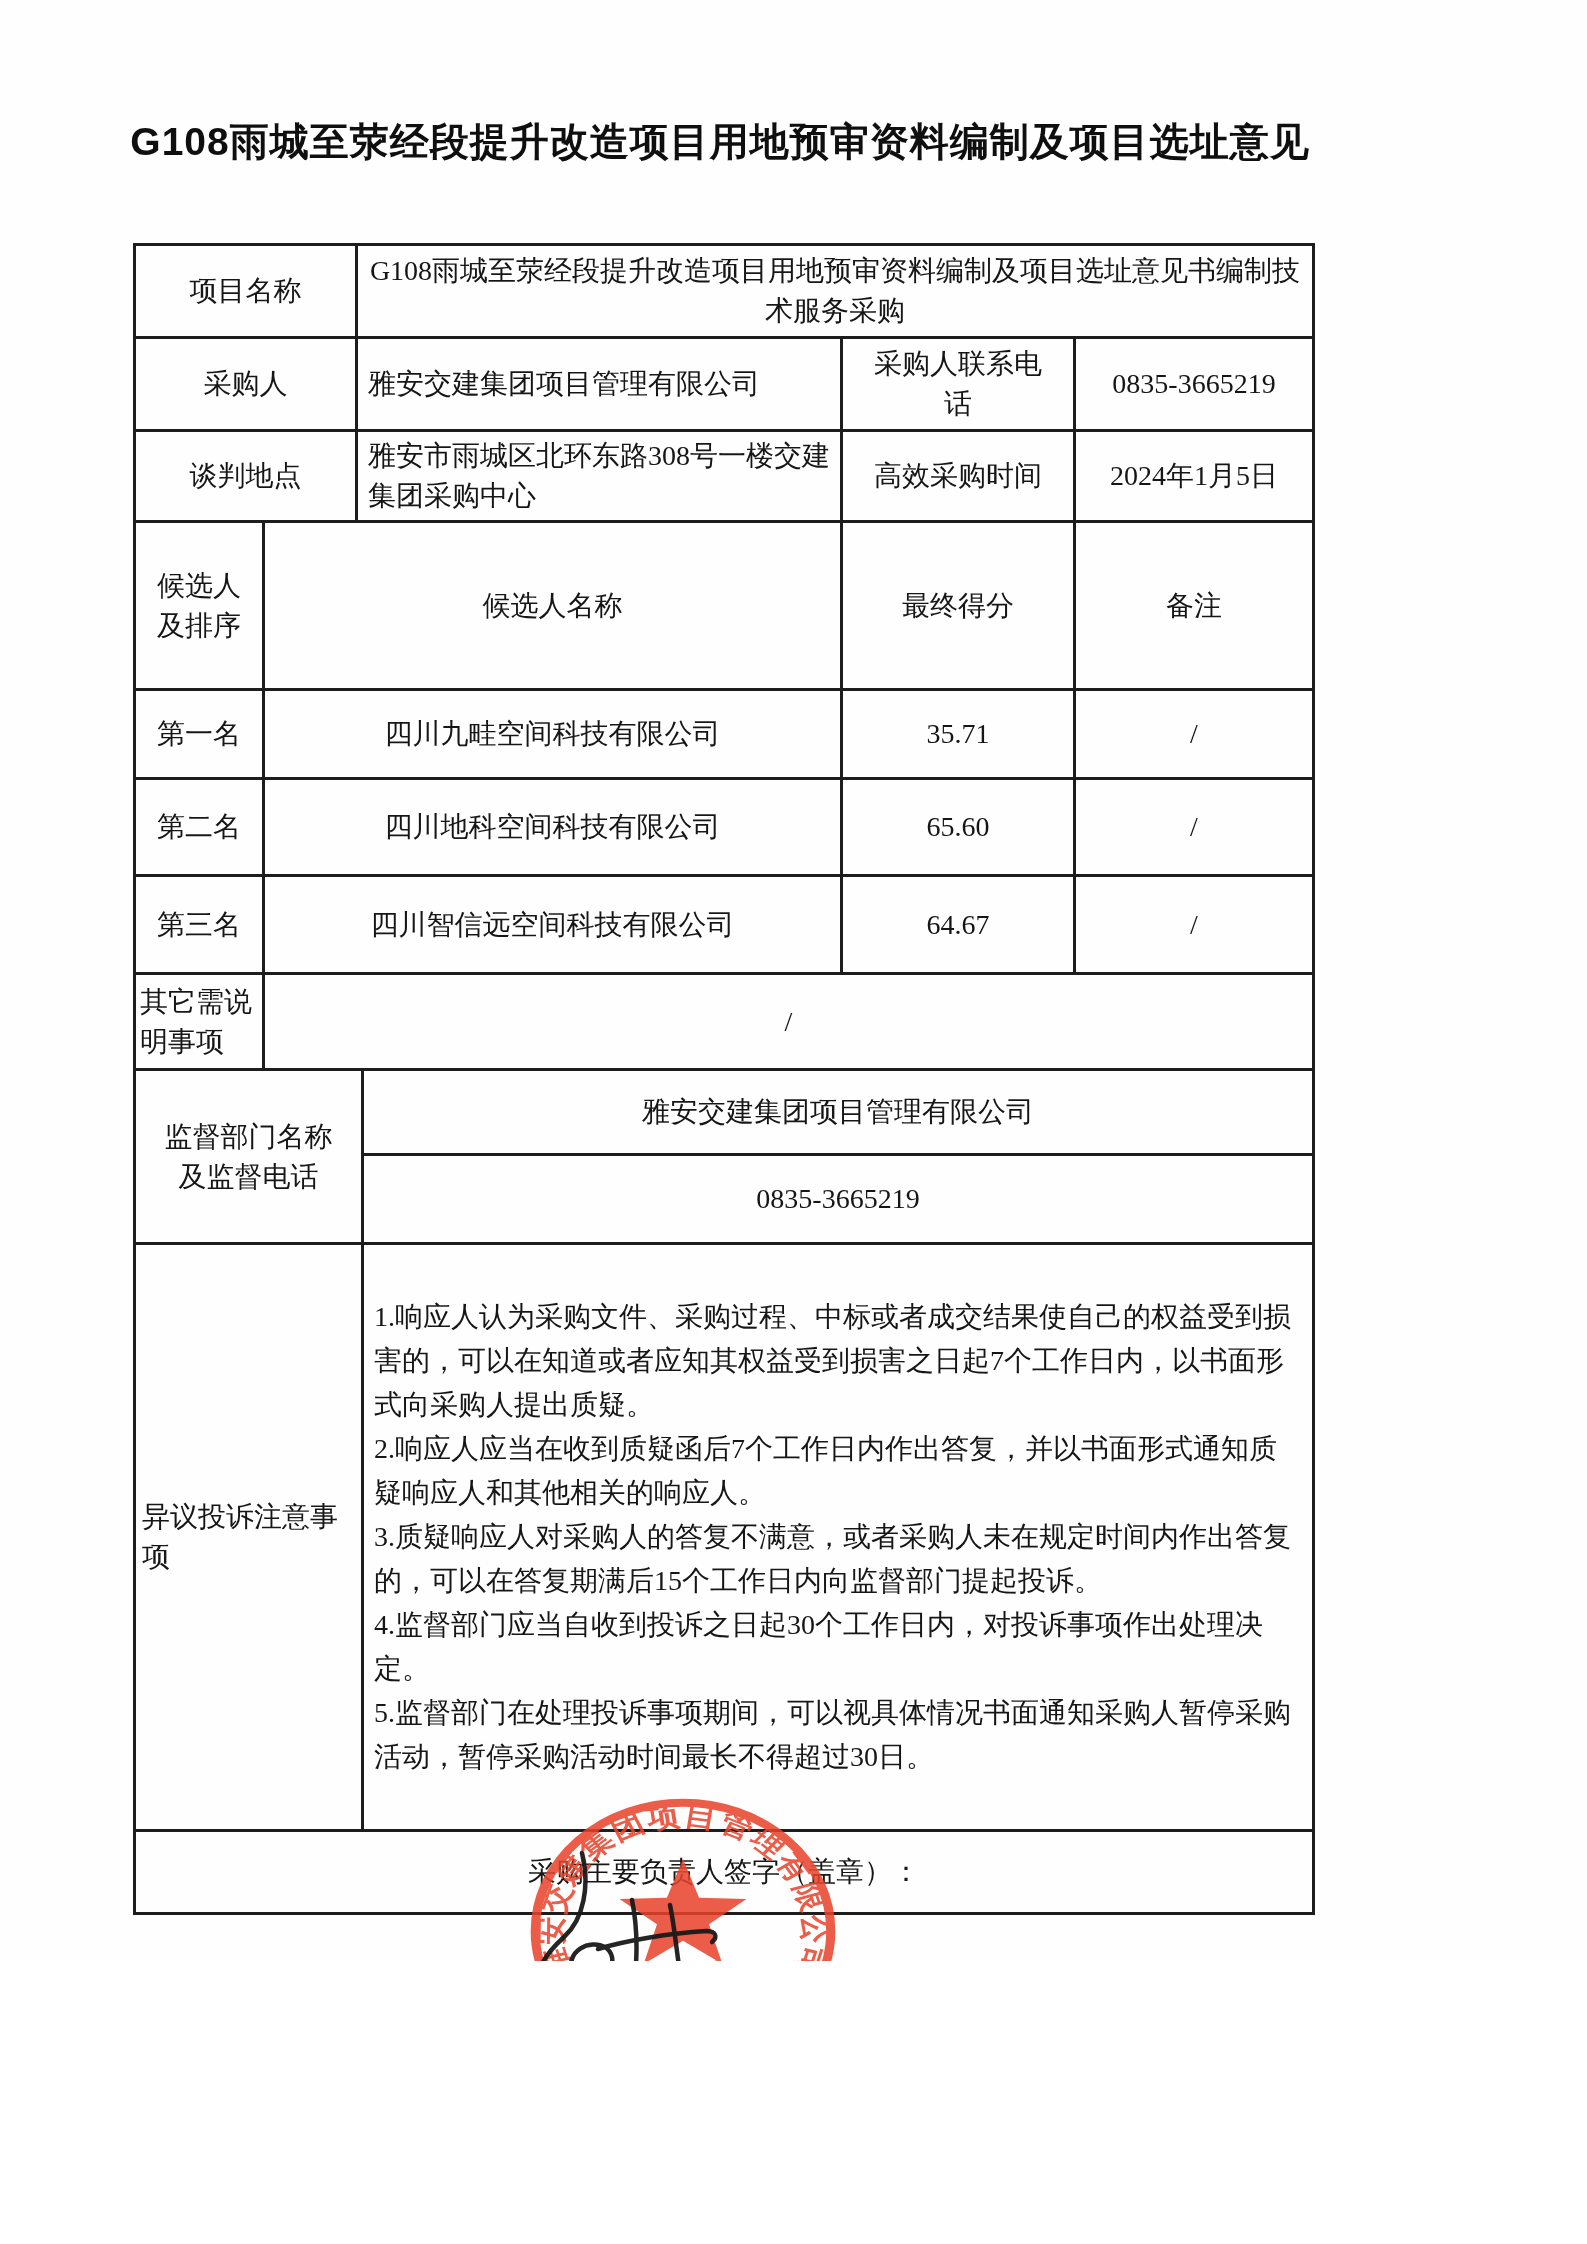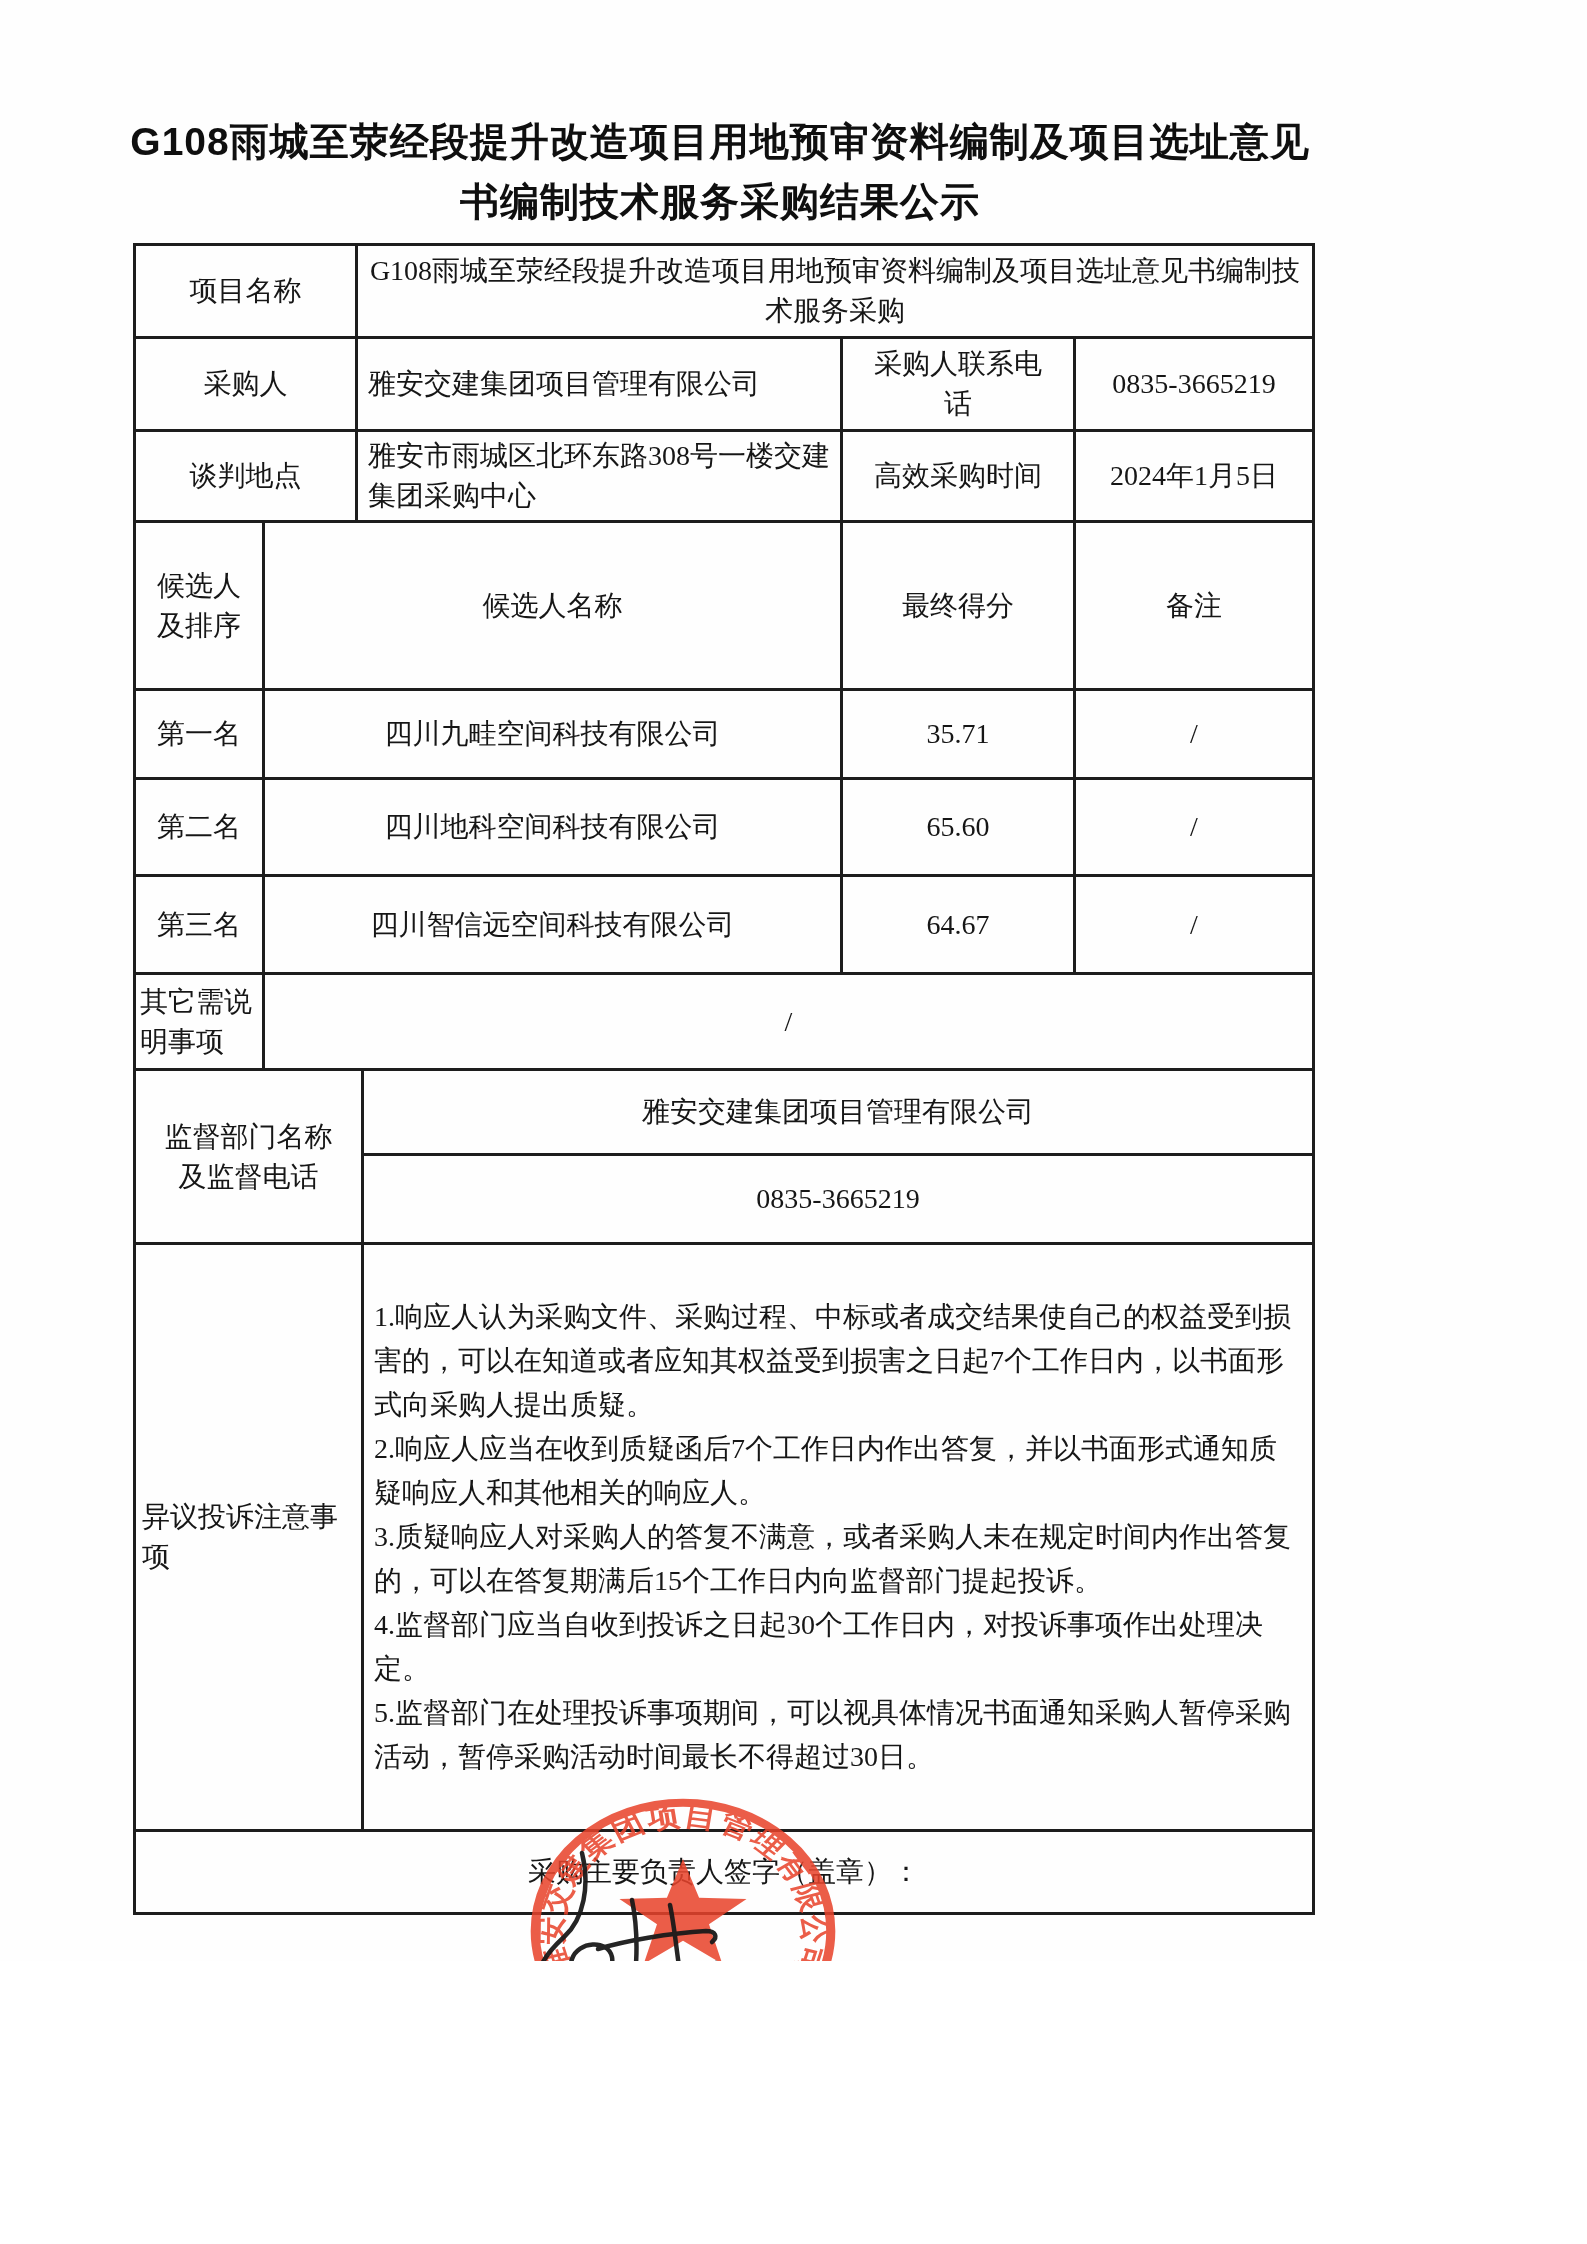--- a/index.html
+++ b/index.html
@@ -69,21 +69,20 @@
     opacity: 0.95;
   }
 </style>
 </head>
 <body>
 
 <div class="page">
 
   <div class="title">
     <div>G108雨城至荥经段提升改造项目用地预审资料编制及项目选址意见</div>
-    <div>书编制技术服务采购结果公示</div>
   </div>
 
   <div class="tables">
 
     <table class="doc first">
       <colgroup>
           <col style="width:222px">
           <col style="width:485px">
           <col style="width:233px">
           <col style="width:239px">

